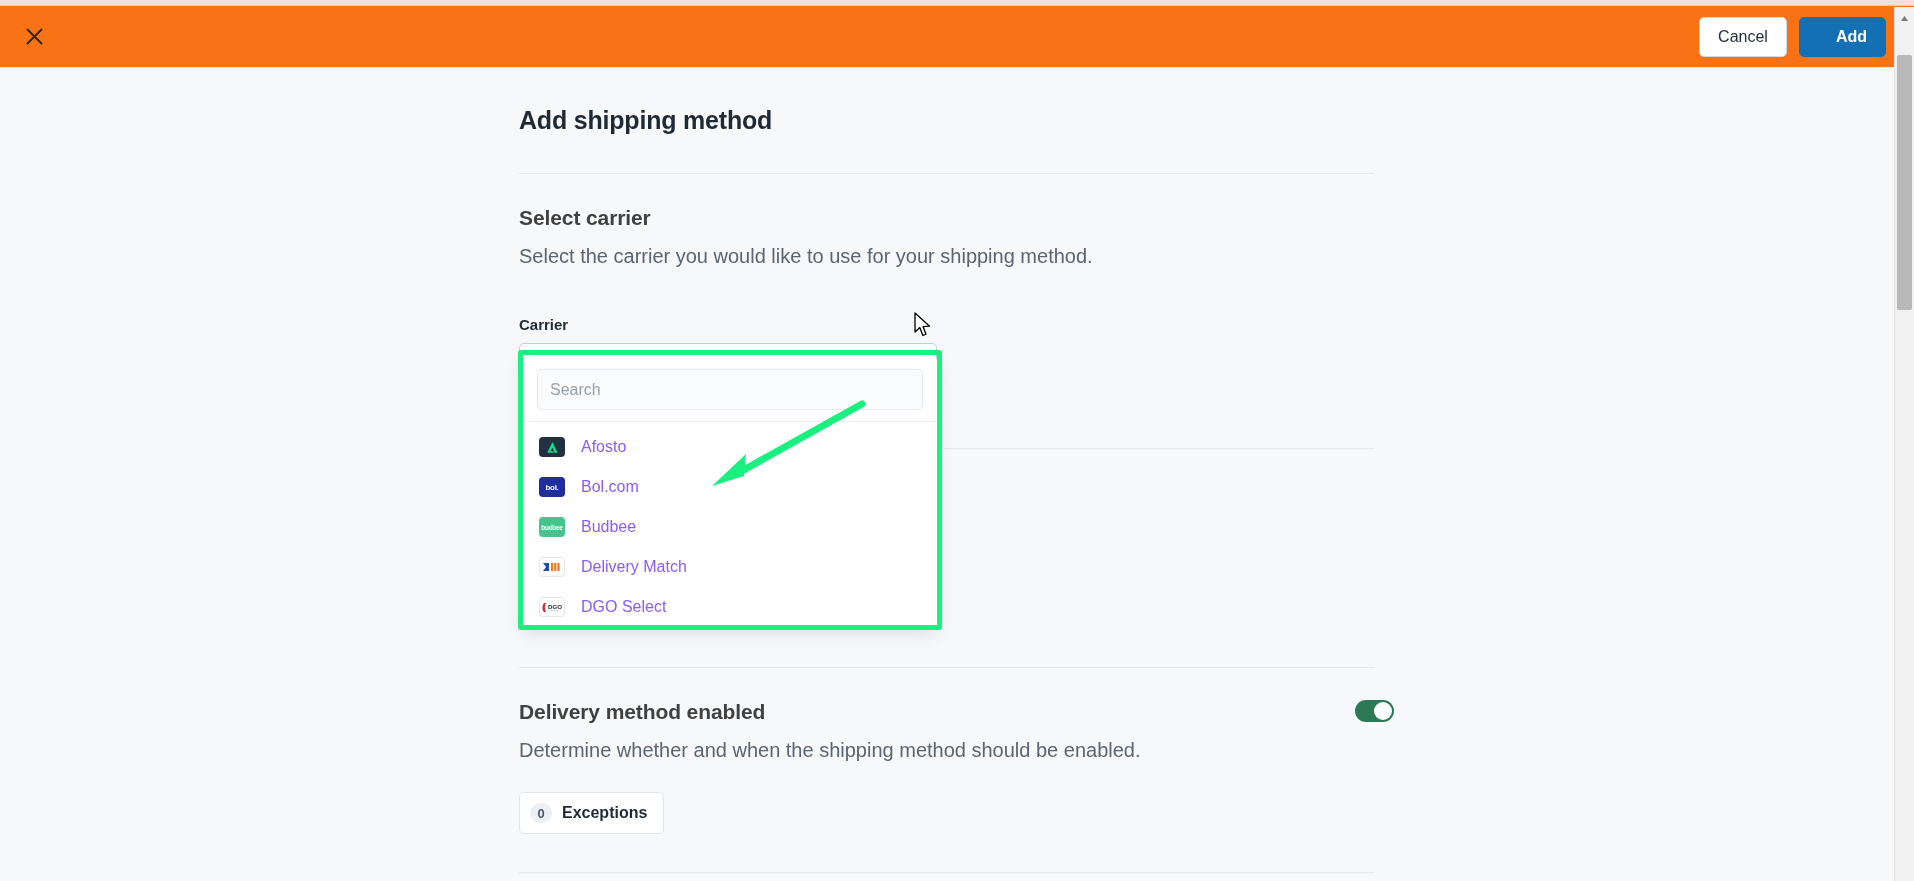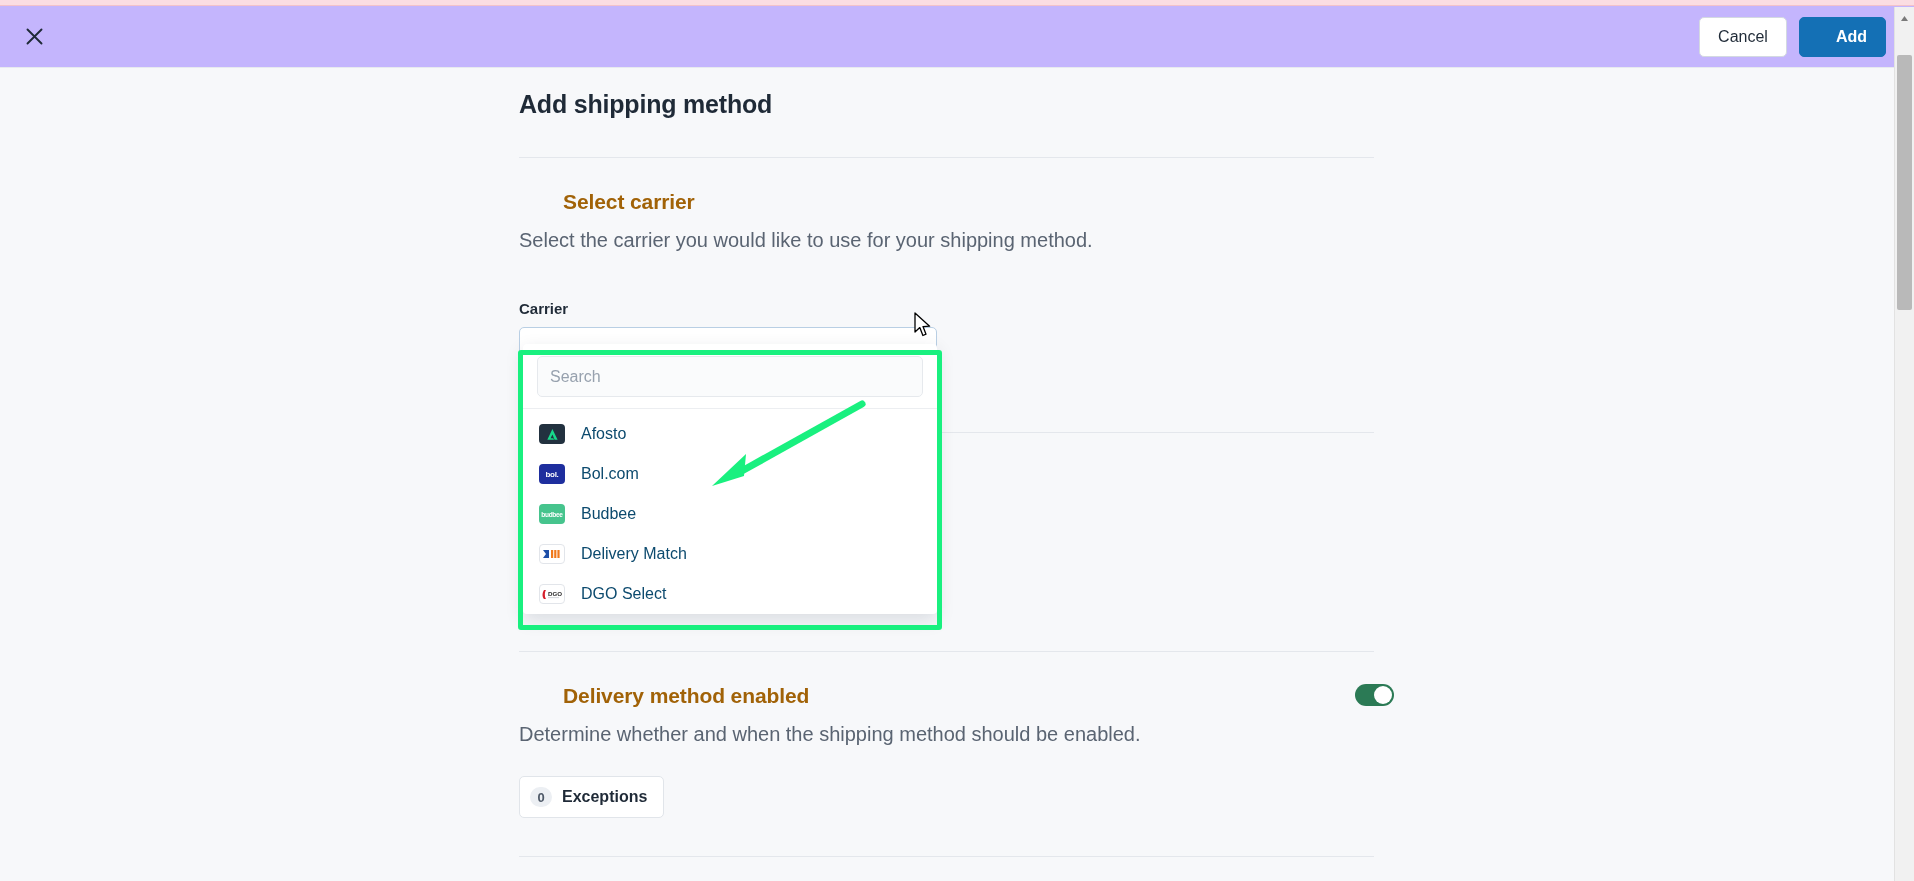--- a/index.html
+++ b/index.html
@@ -21,21 +21,21 @@
     background: #fbdde2;
     border-bottom: 1px solid #f3c2ca;
   }
 
   
   #header {
     position: absolute;
     top: 6px; left: 0;
     width: 1914px;
     height: 62px;
-    background: #c4b5fd;
+    background: #f97316;
     border-bottom: 1px solid #e7eaef;
     display: flex;
     align-items: center;
     justify-content: space-between;
     padding: 0 28px 0 14px;
   }
   #close-btn {
     width: 40px; height: 40px;
     display: flex; align-items: center; justify-content: center;
     cursor: pointer;
@@ -87,21 +87,21 @@
     width: 15px;
     height: 255px;
     background: #b9b9b9;
     border-radius: 2px;
     cursor: pointer;
   }
 
   
   #content {
     position: absolute;
-    top: 52px; left: 0;
+    top: 68px; left: 0;
     width: 1894px;
     height: 813px;
   }
   #col {
     position: absolute;
     left: 519px;
     top: 0;
     width: 855px;
   }
 
@@ -116,22 +116,21 @@
     height: 1px;
     background: #e4e7ec;
     margin: 0;
   }
   #div1 { margin-top: 38px; }
 
   .section-title {
     font-size: 21px;
     font-weight: bold;
     letter-spacing: -0.1px;
-    color: #a16207;
-    margin-left: 44px;
+    color: #404040;
   }
   .section-desc {
     font-size: 20px;
     color: #5a6472;
     margin-top: 15px;
   }
 
   
   .field-label {
     font-size: 15px;
@@ -173,21 +172,21 @@
     width: 424px;
     height: 280px;
     border: 5px solid #19f07f;
     border-radius: 3px;
     z-index: 40;
     pointer-events: none;
   }
   #dropdown {
     position: absolute;
     left: 523px;
-    top: 344px;
+    top: 357px;
     width: 414px;
     height: 270px;
     background: #ffffff;
     border-radius: 4px;
     box-shadow: 0 6px 18px rgba(20,35,60,0.13);
     z-index: 30;
     overflow: hidden;
   }
   #dropdown-search-wrap {
     padding: 12px 14px 11px 14px;
@@ -219,21 +218,21 @@
     width: 26px; height: 20px;
     border-radius: 4px;
     flex: 0 0 auto;
     display: flex;
     align-items: center;
     justify-content: center;
     overflow: hidden;
   }
   .dd-label {
     font-size: 16px;
-    color: #0c4a6e;
+    color: #8b5cf6;
   }
 
   
   .logo-afosto { background: #22313f; }
   .logo-bol    { background: #1e2e9e; }
   .logo-budbee { background: #46c48d; }
   .logo-plain  { background: #ffffff; border: 1px solid #e2e5ea; }
   .logo-txt {
     font-size: 8px;
     font-weight: bold;

